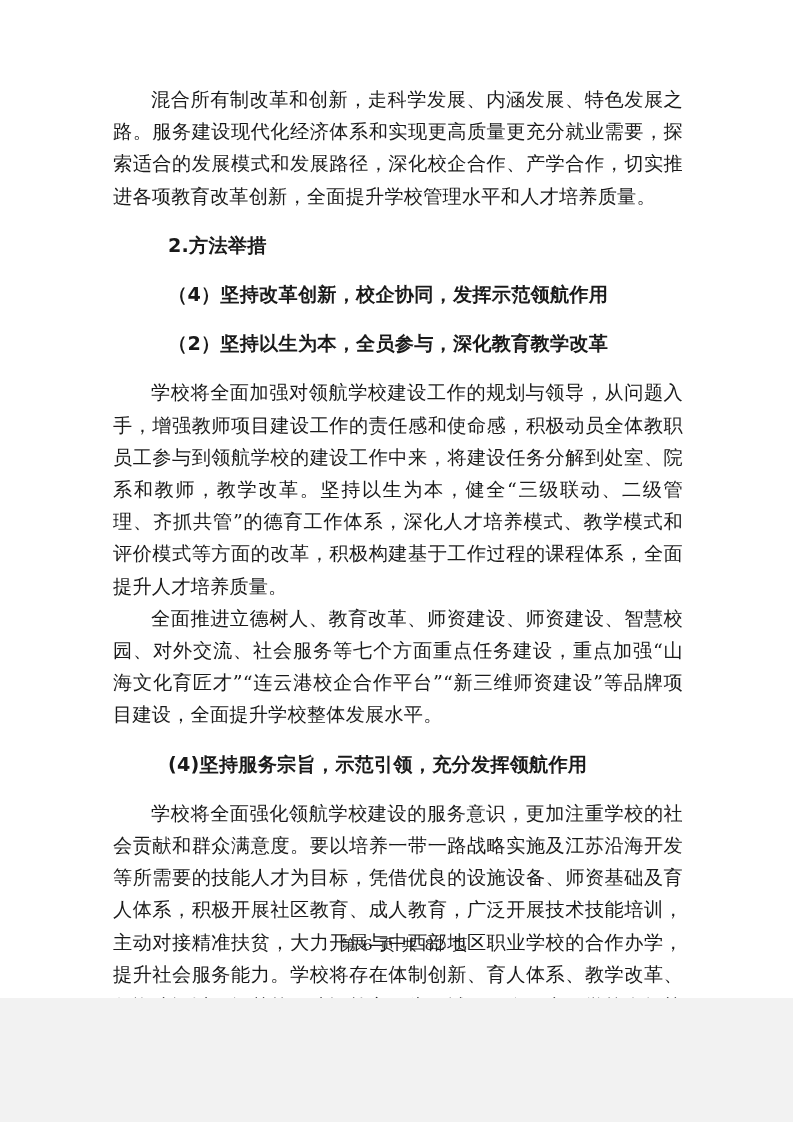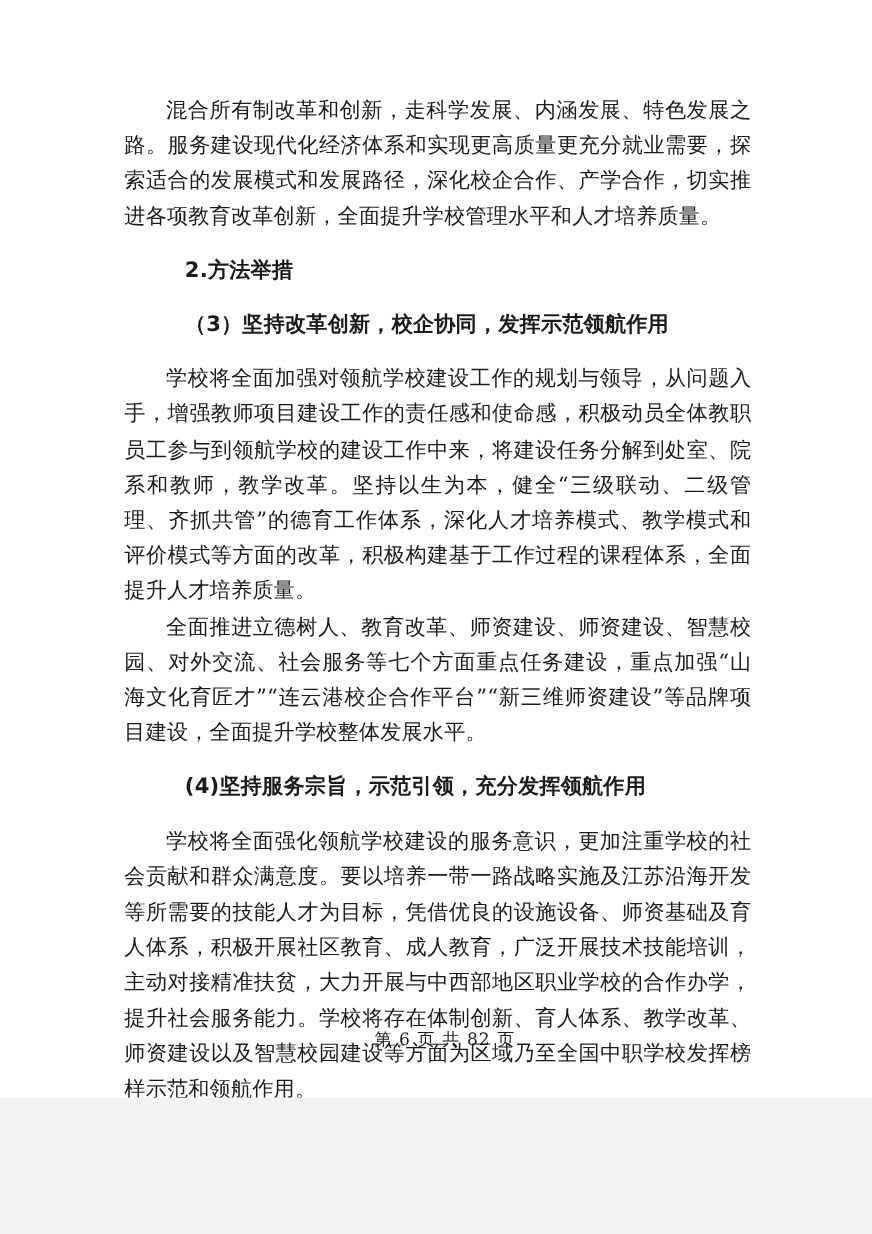--- a/index.html
+++ b/index.html
@@ -59,23 +59,24 @@
 </head>
 <body>
 
 <div class="page">
   <div class="content">
 
     <p class="para indent2">混合所有制改革和创新，走科学发展、内涵发展、特色发展之路。服务建设现代化经济体系和实现更高质量更充分就业需要，探索适合的发展模式和发展路径，深化校企合作、产学合作，切实推进各项教育改革创新，全面提升学校管理水平和人才培养质量。</p>
 
     <p class="heading h-ind2">2.方法举措</p>
 
-    <p class="heading h-ind2">（3）坚持改革创新，校企协同，发挥示范领航作用</p>
+    <p class="heading h-ind2">（4）坚持改革创新，校企协同，发挥示范领航作用</p>
 
 
+    <p class="heading h-ind2">（2）坚持以生为本，全员参与，深化教育教学改革</p>
 
     <p class="para indent2">学校将全面加强对领航学校建设工作的规划与领导，从问题入手，增强教师项目建设工作的责任感和使命感，积极动员全体教职员工参与到领航学校的建设工作中来，将建设任务分解到处室、院系和教师，教学改革。坚持以生为本，健全“三级联动、二级管理、齐抓共管”的德育工作体系，深化人才培养模式、教学模式和评价模式等方面的改革，积极构建基于工作过程的课程体系，全面提升人才培养质量。</p>
 
 
     <p class="para indent2">全面推进立德树人、教育改革、师资建设、师资建设、智慧校园、对外交流、社会服务等七个方面重点任务建设，重点加强“山海文化育匠才”“连云港校企合作平台”“新三维师资建设”等品牌项目建设，全面提升学校整体发展水平。</p>
 
     <p class="heading h-ind2">(4)坚持服务宗旨，示范引领，充分发挥领航作用</p>
 
     <p class="para indent2">学校将全面强化领航学校建设的服务意识，更加注重学校的社会贡献和群众满意度。要以培养一带一路战略实施及江苏沿海开发等所需要的技能人才为目标，凭借优良的设施设备、师资基础及育人体系，积极开展社区教育、成人教育，广泛开展技术技能培训，主动对接精准扶贫，大力开展与中西部地区职业学校的合作办学，提升社会服务能力。学校将存在体制创新、育人体系、教学改革、师资建设以及智慧校园建设等方面为区域乃至全国中职学校发挥榜样示范和领航作用。</p>
 

